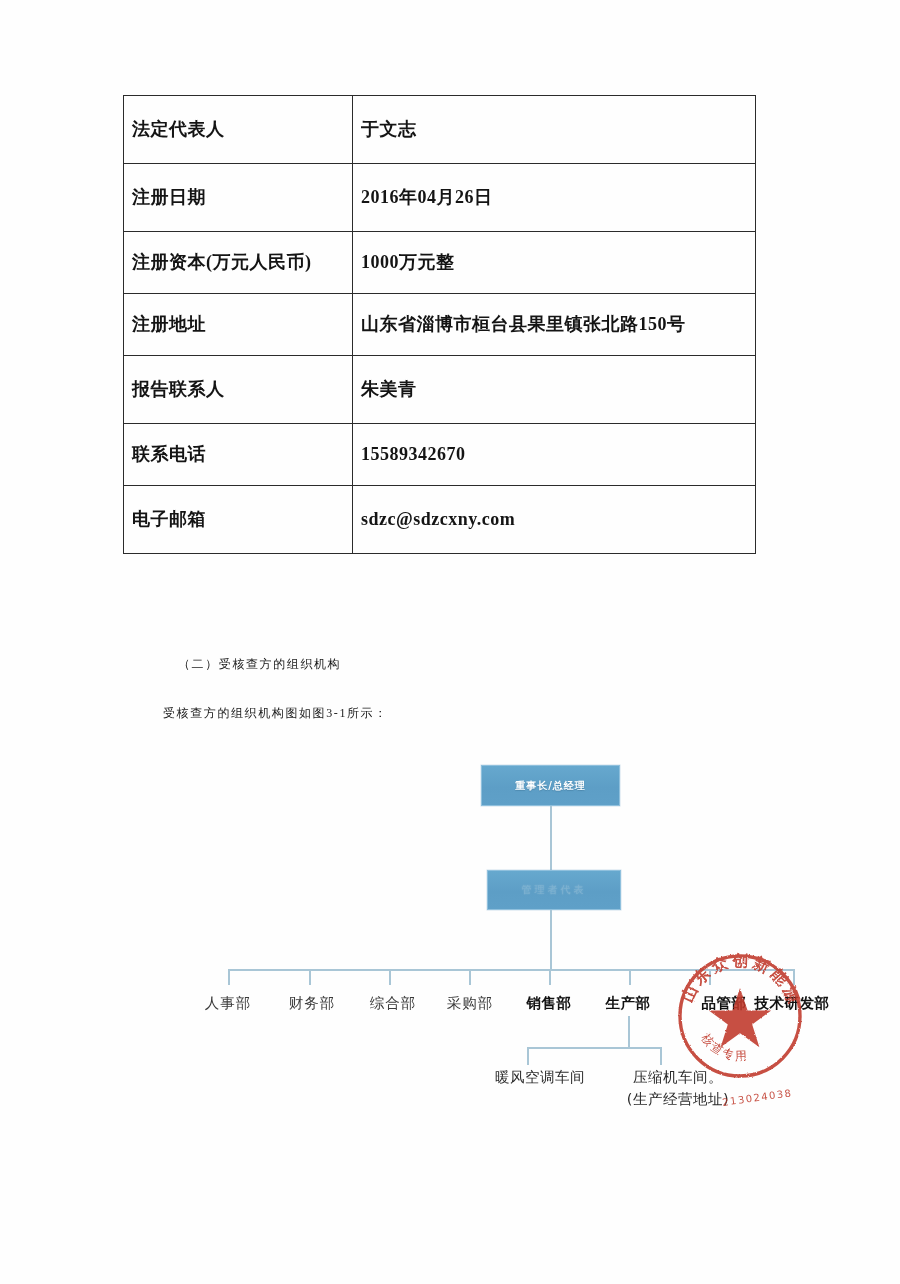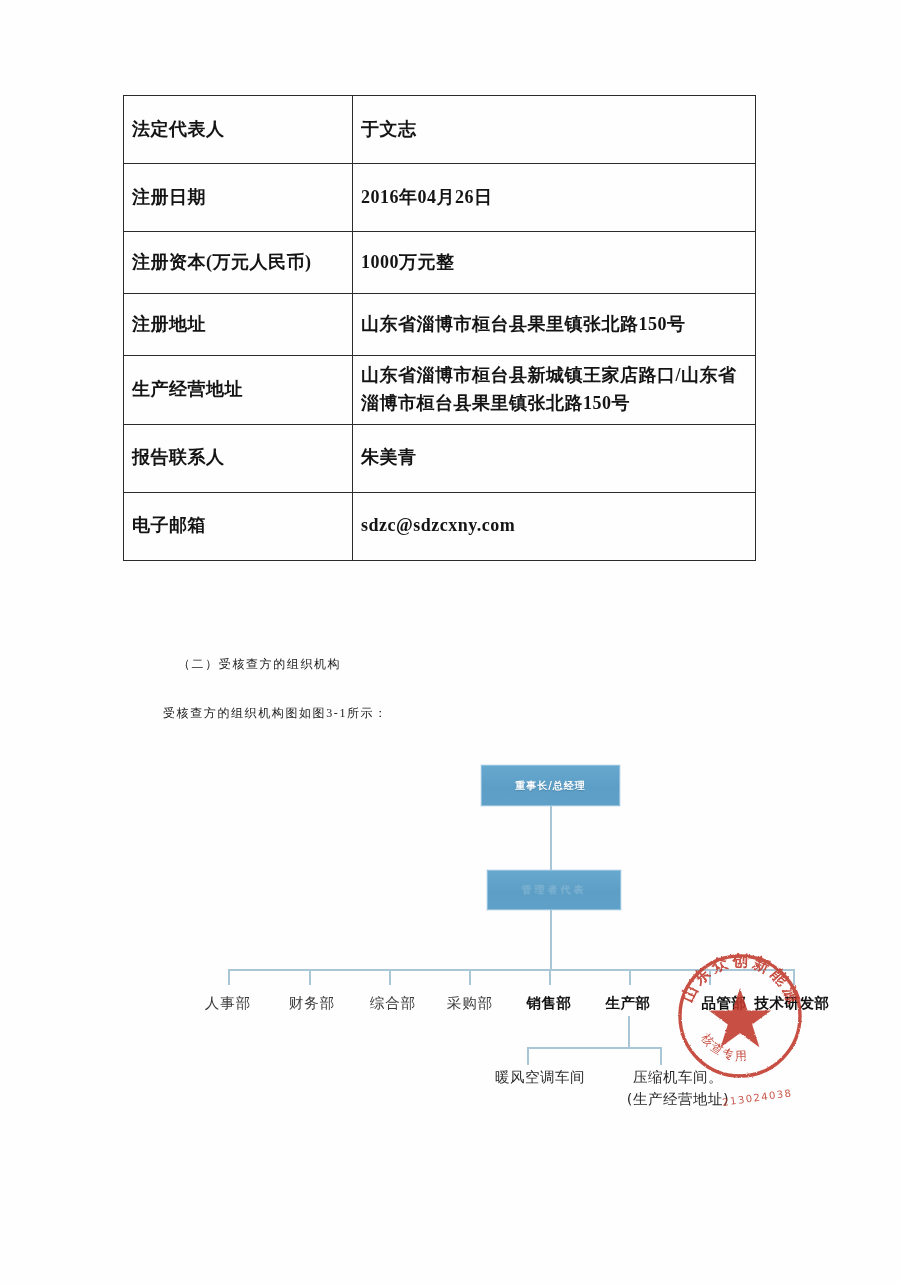--- a/index.html
+++ b/index.html
@@ -184,27 +184,27 @@
         <td class="value">2016年04月26日</td>
       </tr>
       <tr class="row-tall">
         <td class="label">注册资本(万元人民币)</td>
         <td class="value">1000万元整</td>
       </tr>
       <tr class="row-tall">
         <td class="label">注册地址</td>
         <td class="value">山东省淄博市桓台县果里镇张北路150号</td>
       </tr>
-      <tr class="row-h2">
-        <td class="label">生产经营地址</td>
-        <td class="value">山东省淄博市桓台县新城镇王家店路口/山东省淄博市桓台县果里镇张北路150号</td>
-      </tr>
       <tr class="row-h1">
         <td class="label">报告联系人</td>
         <td class="value">朱美青</td>
+      </tr>
+      <tr class="row-tall">
+        <td class="label">联系电话</td>
+        <td class="value">15589342670</td>
       </tr>
       <tr class="row-h1">
         <td class="label">电子邮箱</td>
         <td class="value">sdzc@sdzcxny.com</td>
       </tr>
     </tbody>
   </table>
 
   <div class="para para-1">（二）受核查方的组织机构</div>
   <div class="para para-2">受核查方的组织机构图如图3-1所示：</div>

